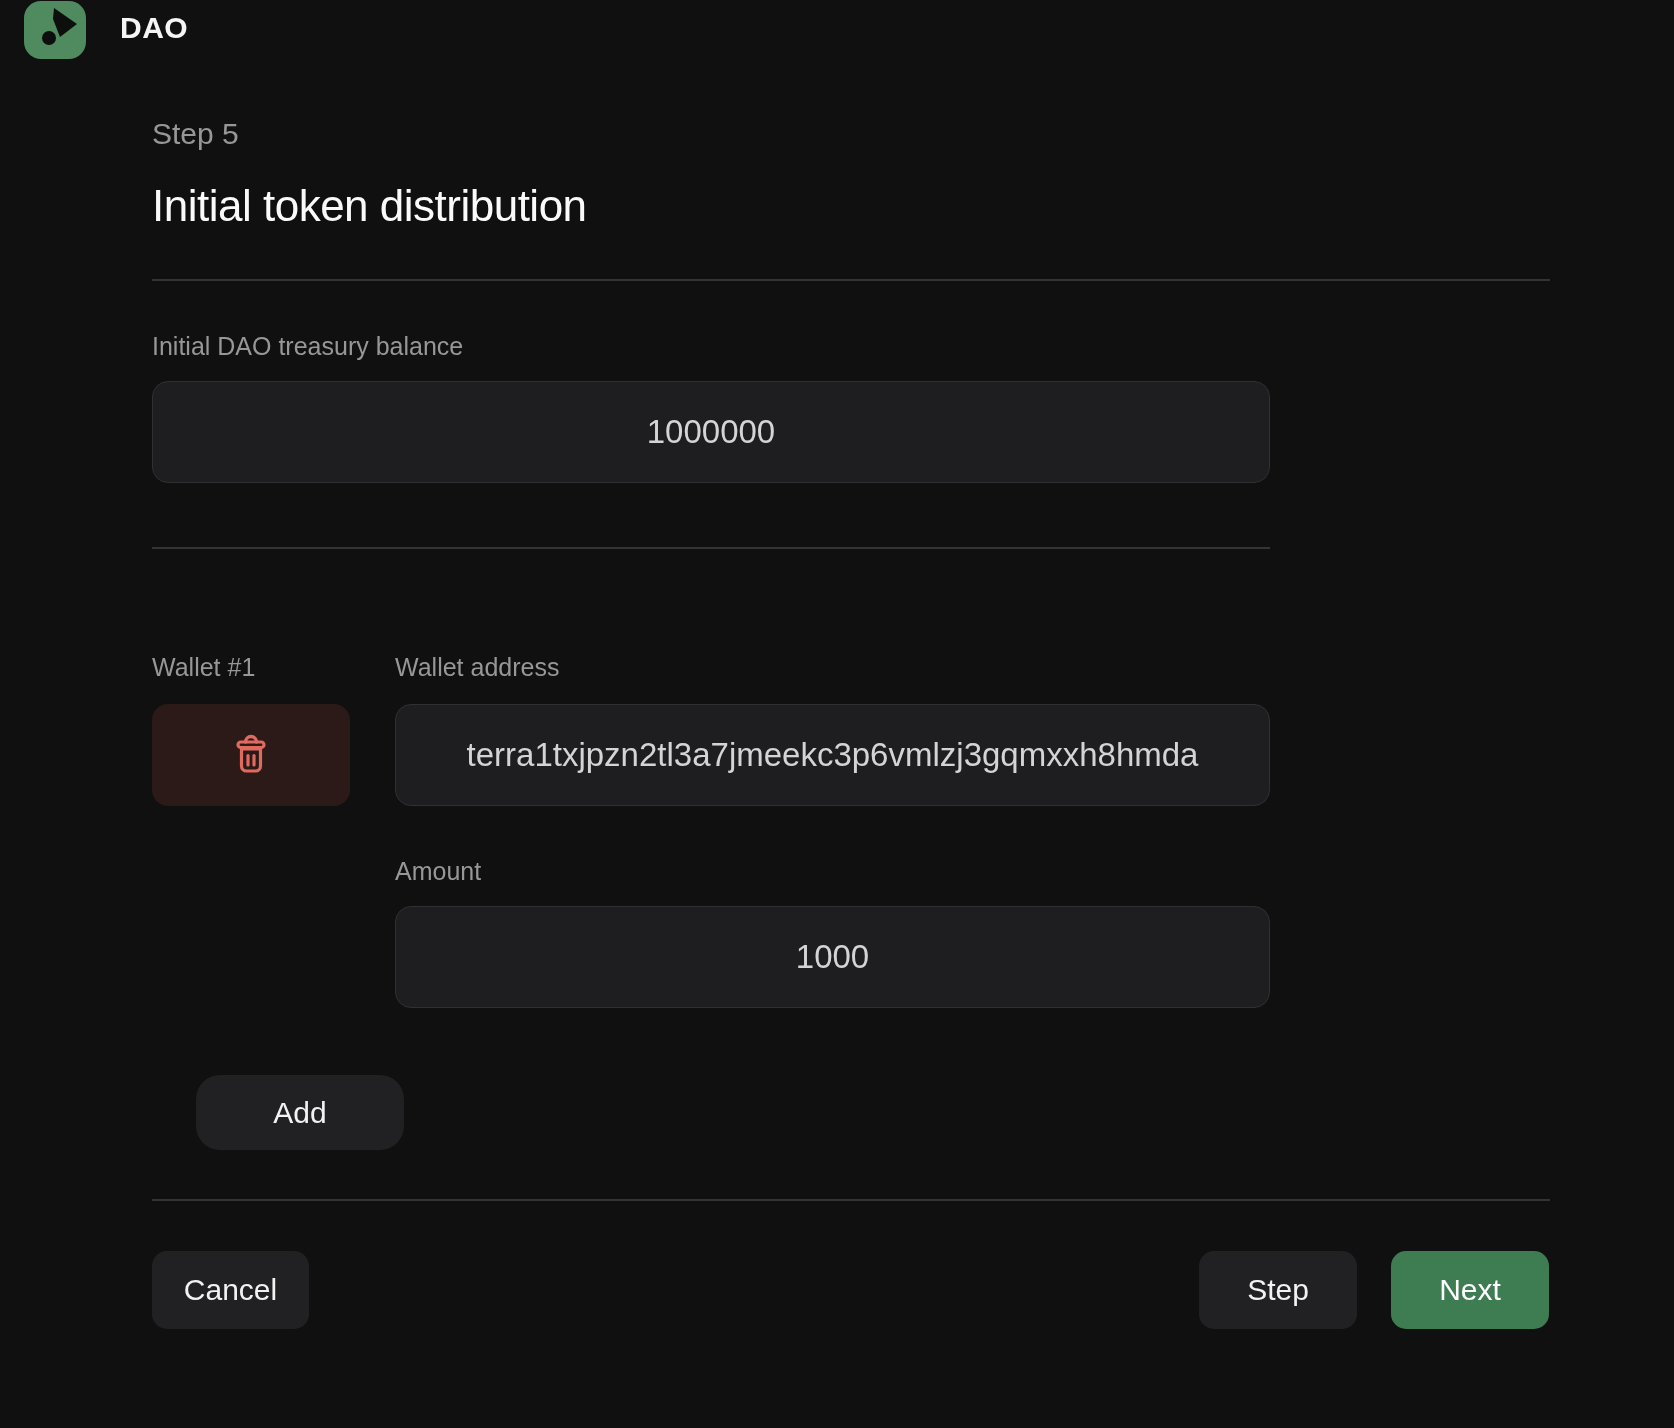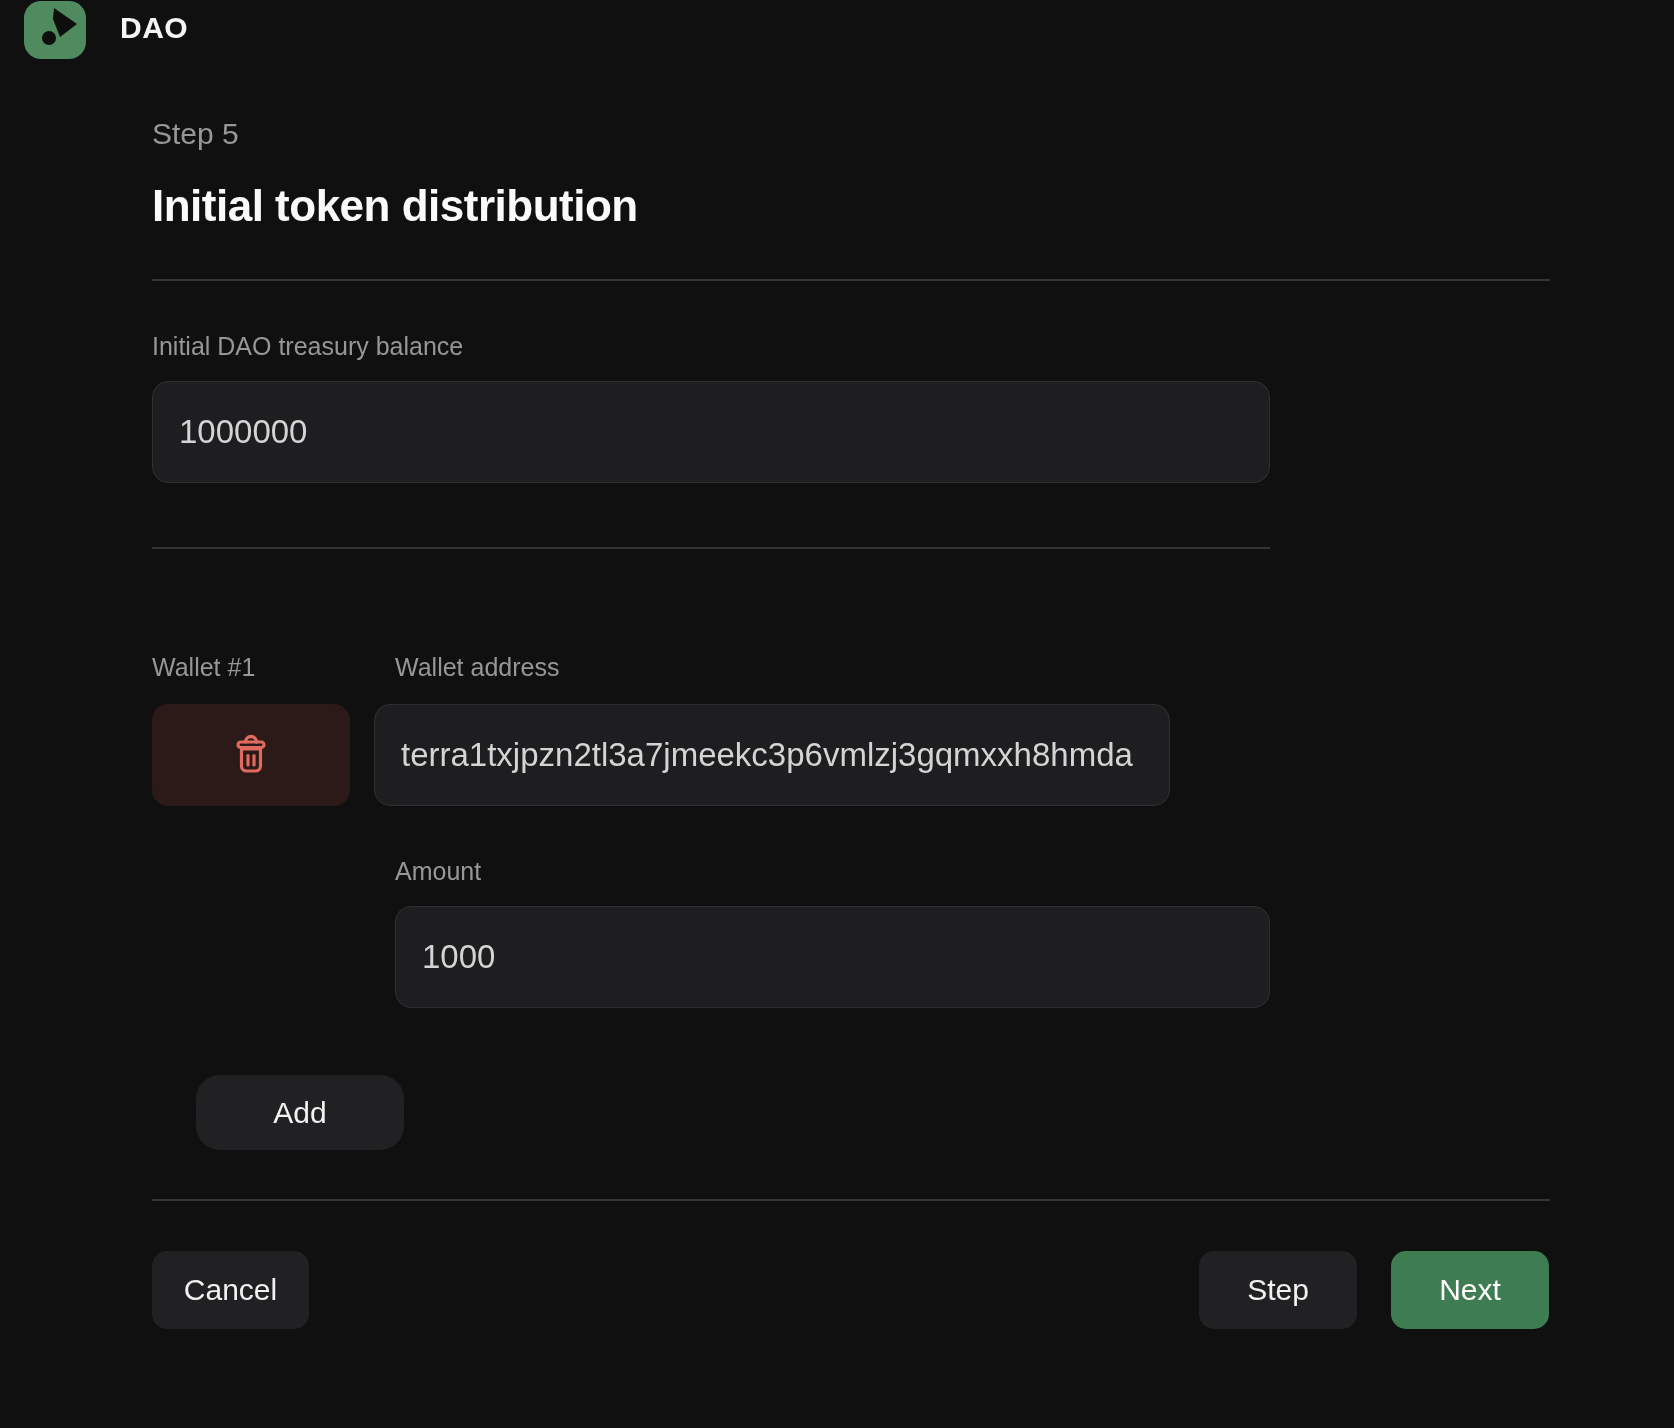--- a/index.html
+++ b/index.html
@@ -41,21 +41,21 @@
     color:var(--text_primary);letter-spacing:.5px;
   }
   
   .step-label{
     left:152px;top:117px;
     font-size:30px;line-height:34px;
     color:var(--text_secondary);
   }
   .page-title{
     left:152px;top:181px;
-    font-size:44px;line-height:50px;font-weight:700;
+    font-size:44px;line-height:50px;font-weight:400;
     color:#fafafa;letter-spacing:-.5px;
   }
   .divider{height:2px;background:var(--divider);}
   .divider.full{left:152px;width:1398px;}
   .divider.content{left:152px;width:1118px;}
   #divider-top{top:279px;}
   #divider-mid{top:547px;}
   #divider-bottom{top:1199px;}
   
   .field-label{
@@ -65,25 +65,25 @@
   
   .text-input{
     background:var(--surface);
     border:1px solid var(--surface_border);
     border-radius:16px;
     color:var(--text_input);
     font-family:"Liberation Sans","DejaVu Sans",sans-serif;
     font-size:33px;
     padding:8px 26px;
     outline:none;
-    width:100%;height:100%;
+    width:100%;height:100%;text-align:center;
   }
   .input-wrap{display:block;}
   #treasury-input-wrap{left:152px;top:381px;width:1118px;height:102px;}
-  #address-input-wrap{left:374px;top:704px;width:796px;height:102px;}
+  #address-input-wrap{left:395px;top:704px;width:875px;height:102px;}
   #amount-input-wrap{left:395px;top:906px;width:875px;height:102px;}
   
   .section-heading{
     left:152px;top:582px;
     font-size:31px;line-height:36px;font-weight:700;
     color:#f0f0f0;
   }
   #wallet-index-label{left:152px;top:651px;}
   #address-label{left:395px;top:651px;}
   #amount-label{left:395px;top:855px;}

